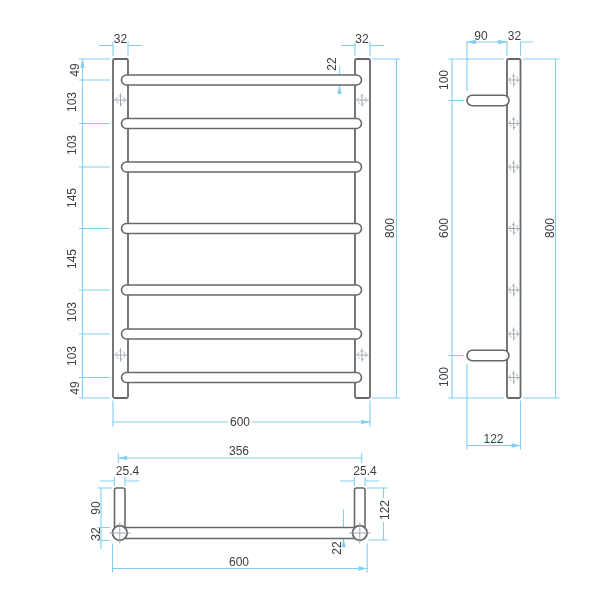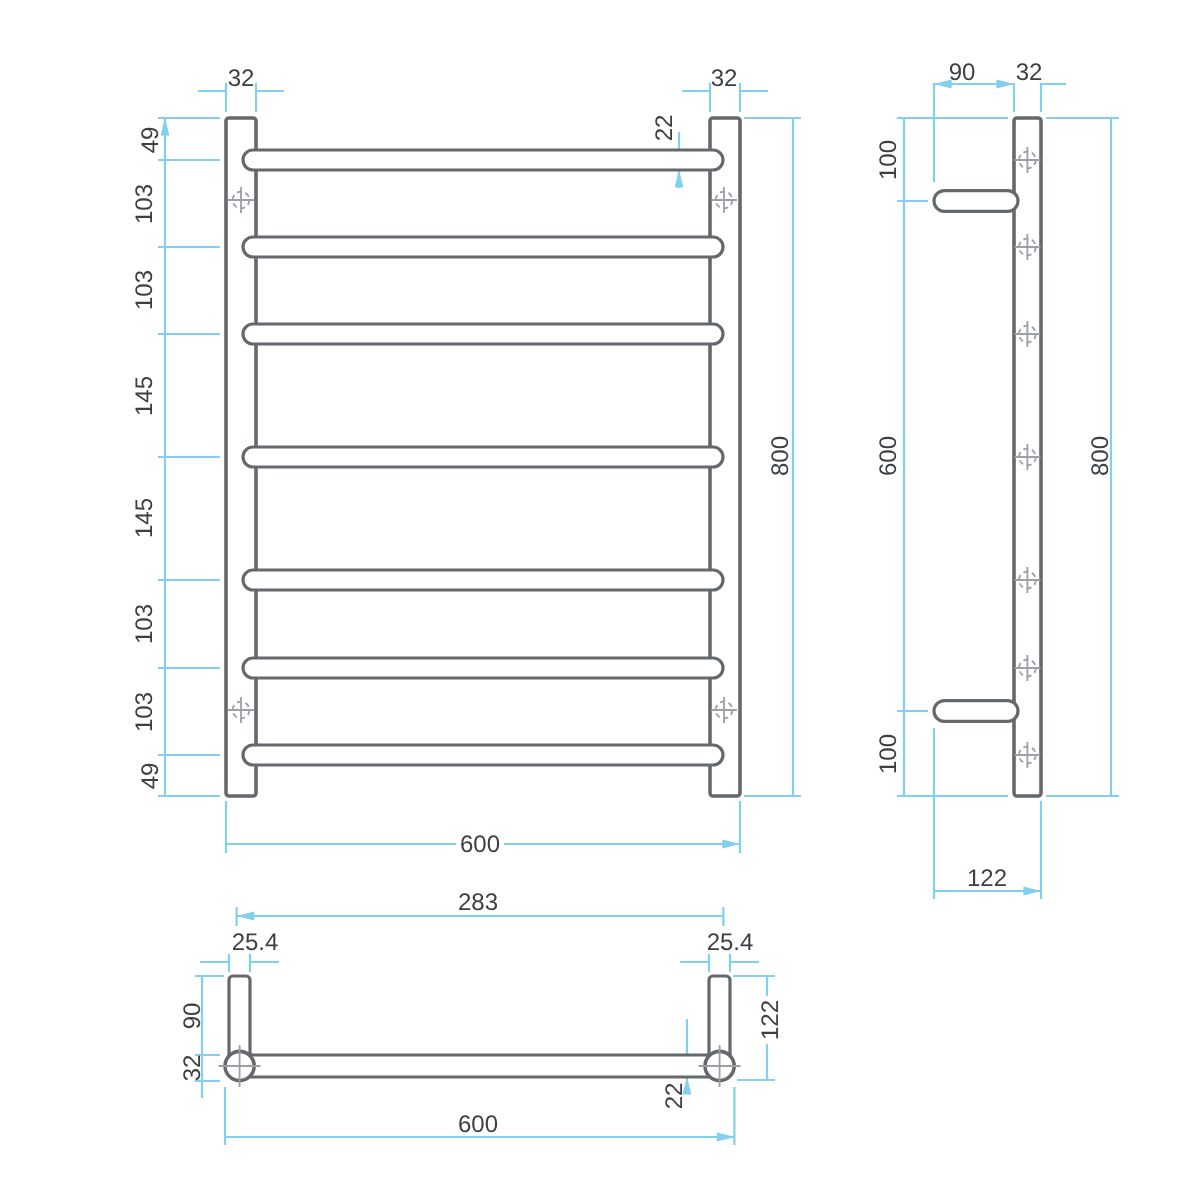--- a/index.html
+++ b/index.html
@@ -149,21 +149,21 @@
   <span class="lbl bg" style="left:240px;top:421.5px">600</span>
 
   <span class="lbl" style="left:481px;top:35.5px">90</span>
   <span class="lbl" style="left:514.5px;top:35.5px">32</span>
   <span class="lbl v" style="left:444px;top:80px">100</span>
   <span class="lbl v" style="left:444px;top:228px">600</span>
   <span class="lbl v" style="left:444px;top:377px">100</span>
   <span class="lbl v" style="left:549.5px;top:228px">800</span>
   <span class="lbl" style="left:493.5px;top:438.5px">122</span>
 
-  <span class="lbl" style="left:239px;top:451px">283</span>
+  <span class="lbl" style="left:239px;top:451px">356</span>
   <span class="lbl" style="left:127.5px;top:470.5px">25.4</span>
   <span class="lbl" style="left:365px;top:470.5px">25.4</span>
   <span class="lbl v" style="left:95.5px;top:507.5px">90</span>
   <span class="lbl v" style="left:95.5px;top:533.5px">32</span>
   <span class="lbl v bg" style="left:385px;top:510px">122</span>
   <span class="lbl v" style="left:337px;top:548px">22</span>
   <span class="lbl" style="left:239px;top:562px">600</span>
 
 </div>
 

